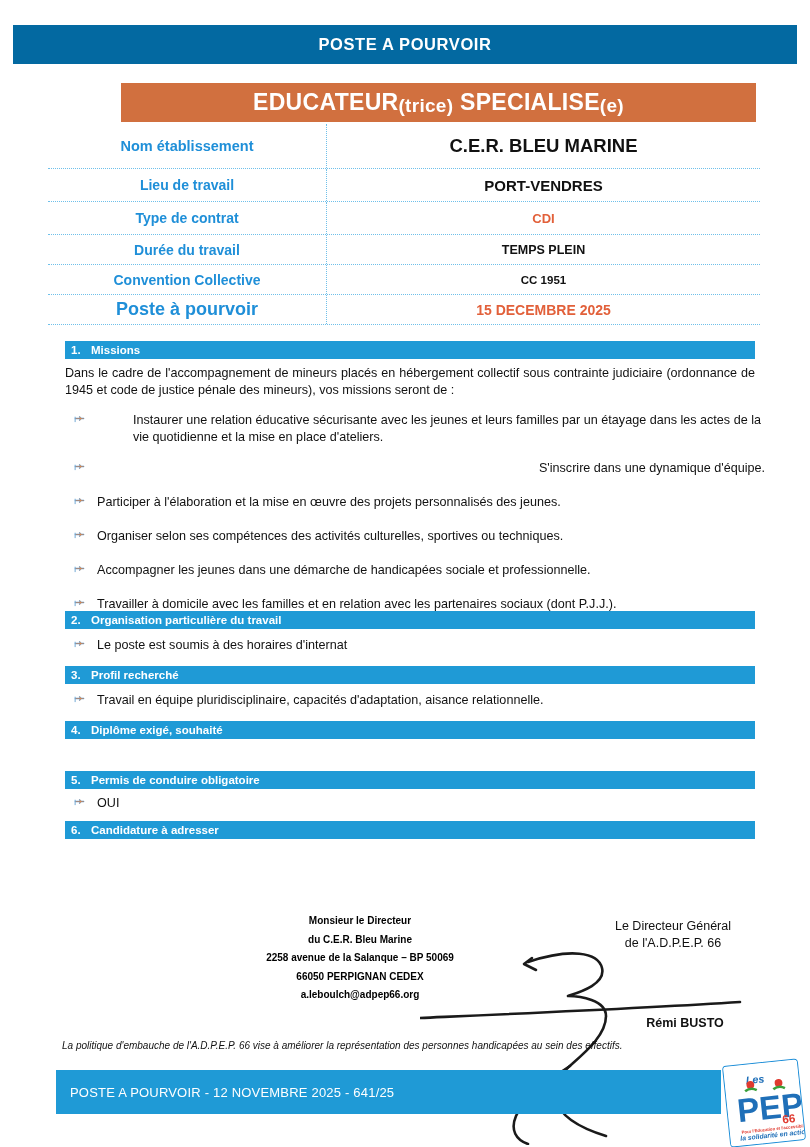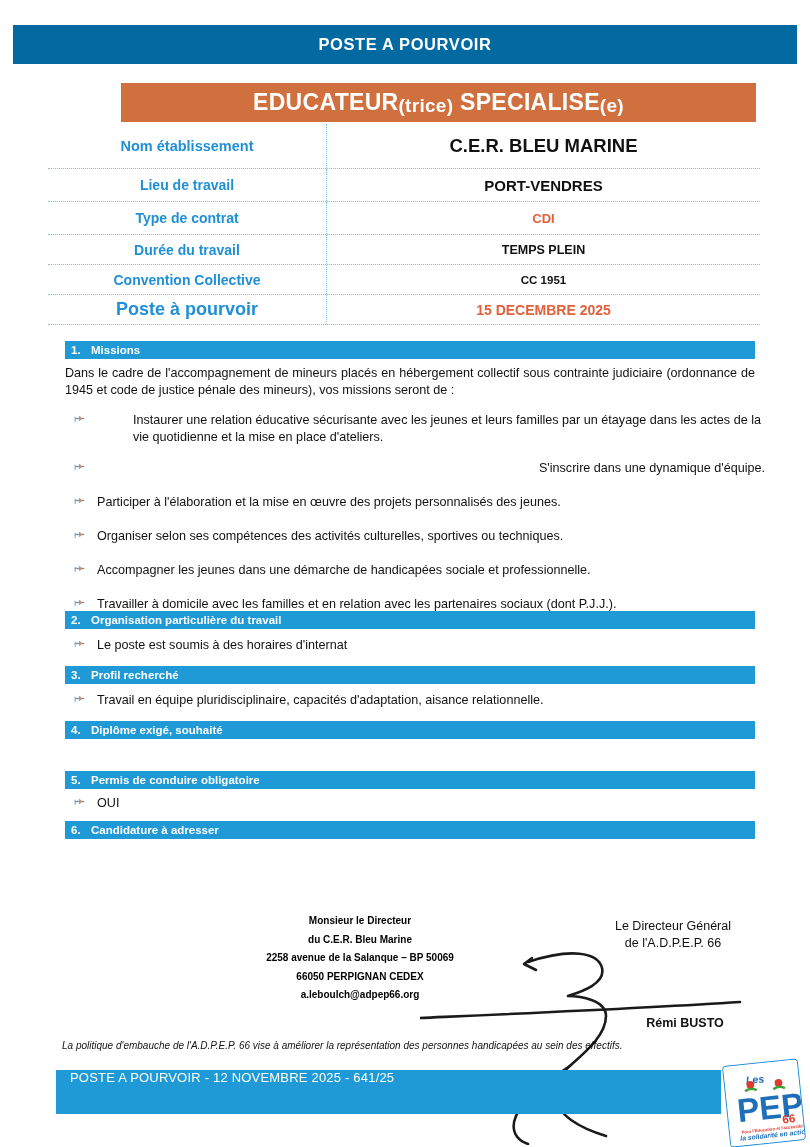--- a/index.html
+++ b/index.html
@@ -131,21 +131,21 @@
 
   
   .disclaimer{
     position:absolute;left:62px;top:1040px;width:700px;
     font-style:italic;font-size:10px;color:#111;text-align:left;
   }
 
   
   .bottom-bar{
     position:absolute;left:56px;top:1070px;width:665px;height:44px;
-    background:#1f9ad6;display:flex;align-items:flex-start;
+    background:#1f9ad6;display:flex;align-items:center;
   }
   .bottom-bar-text{
     color:#ffffff;font-size:13px;padding-left:14px;letter-spacing:.2px;
   }
 
   
   .logo{
     position:absolute;left:726px;top:1062px;width:76px;height:82px;
     background:#ffffff;border:1px solid #1f8fd8;border-radius:4px;
     transform:rotate(-6deg);

